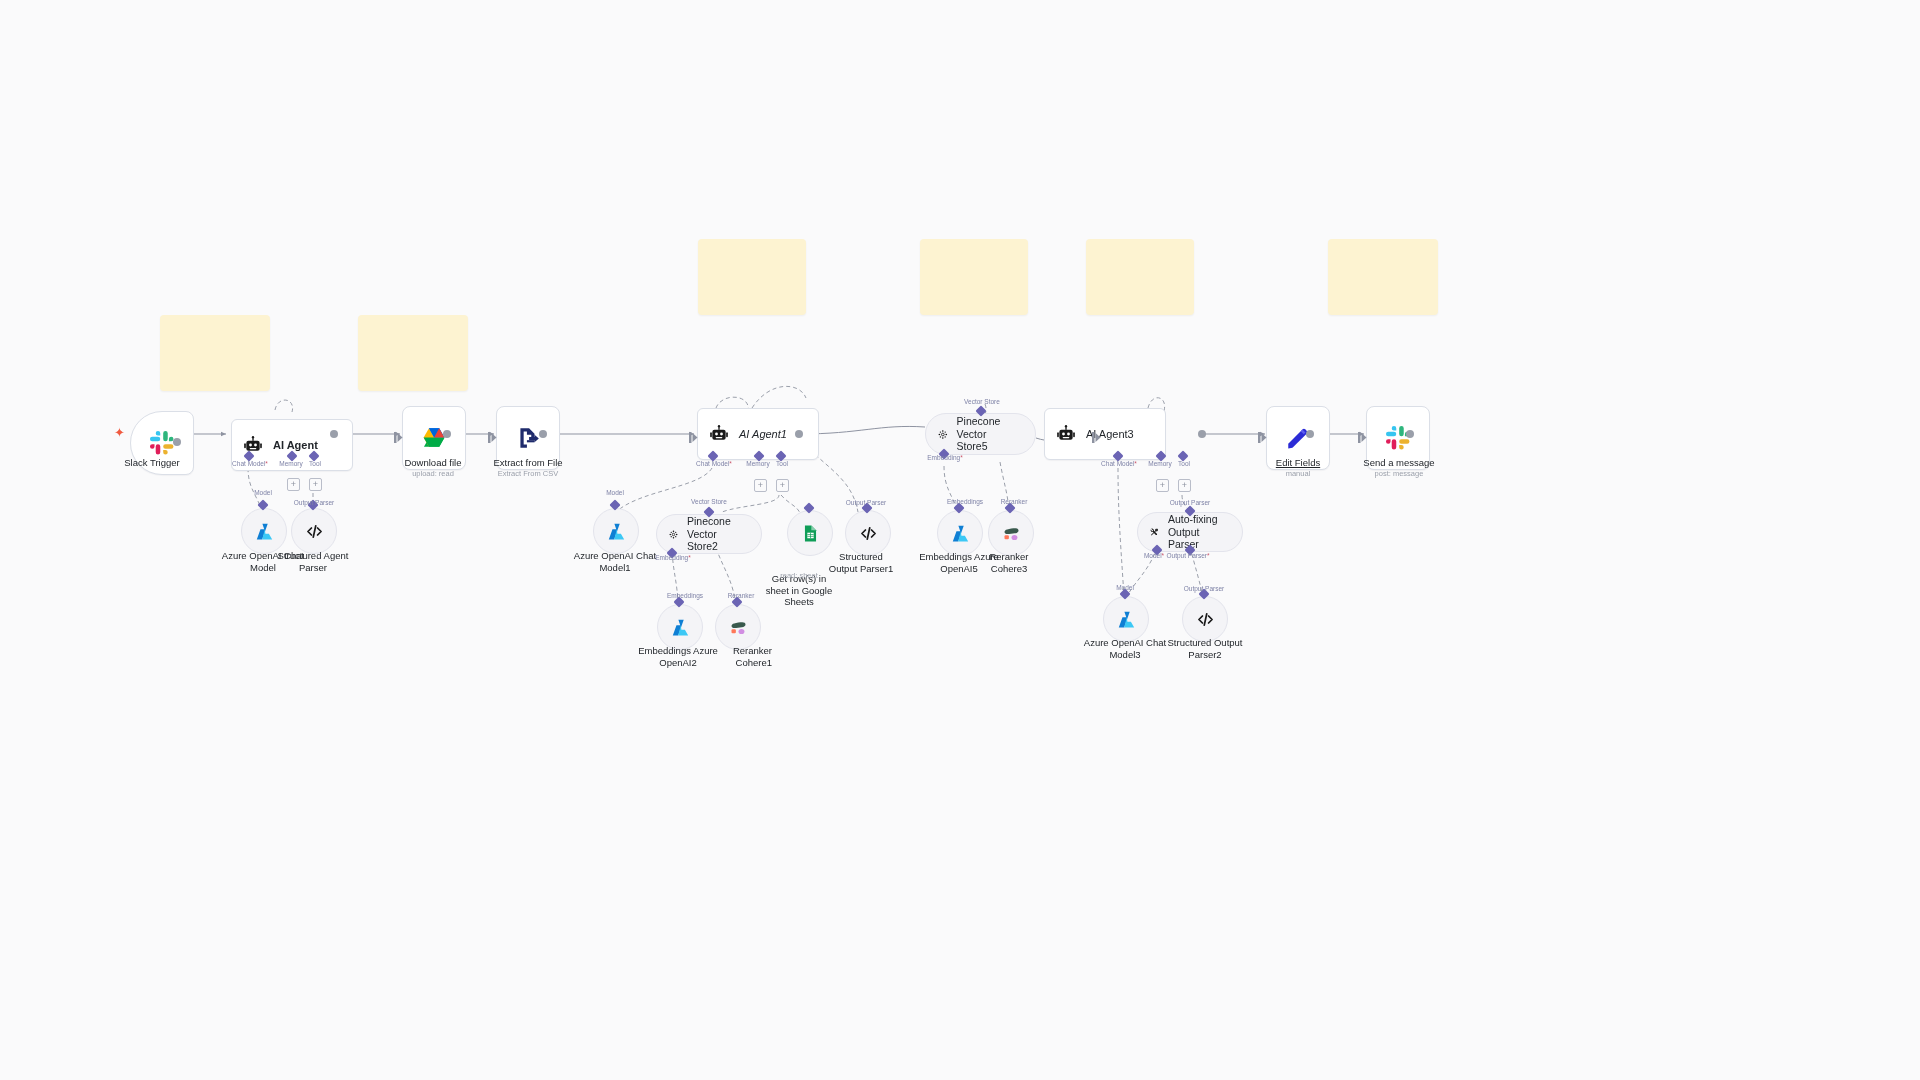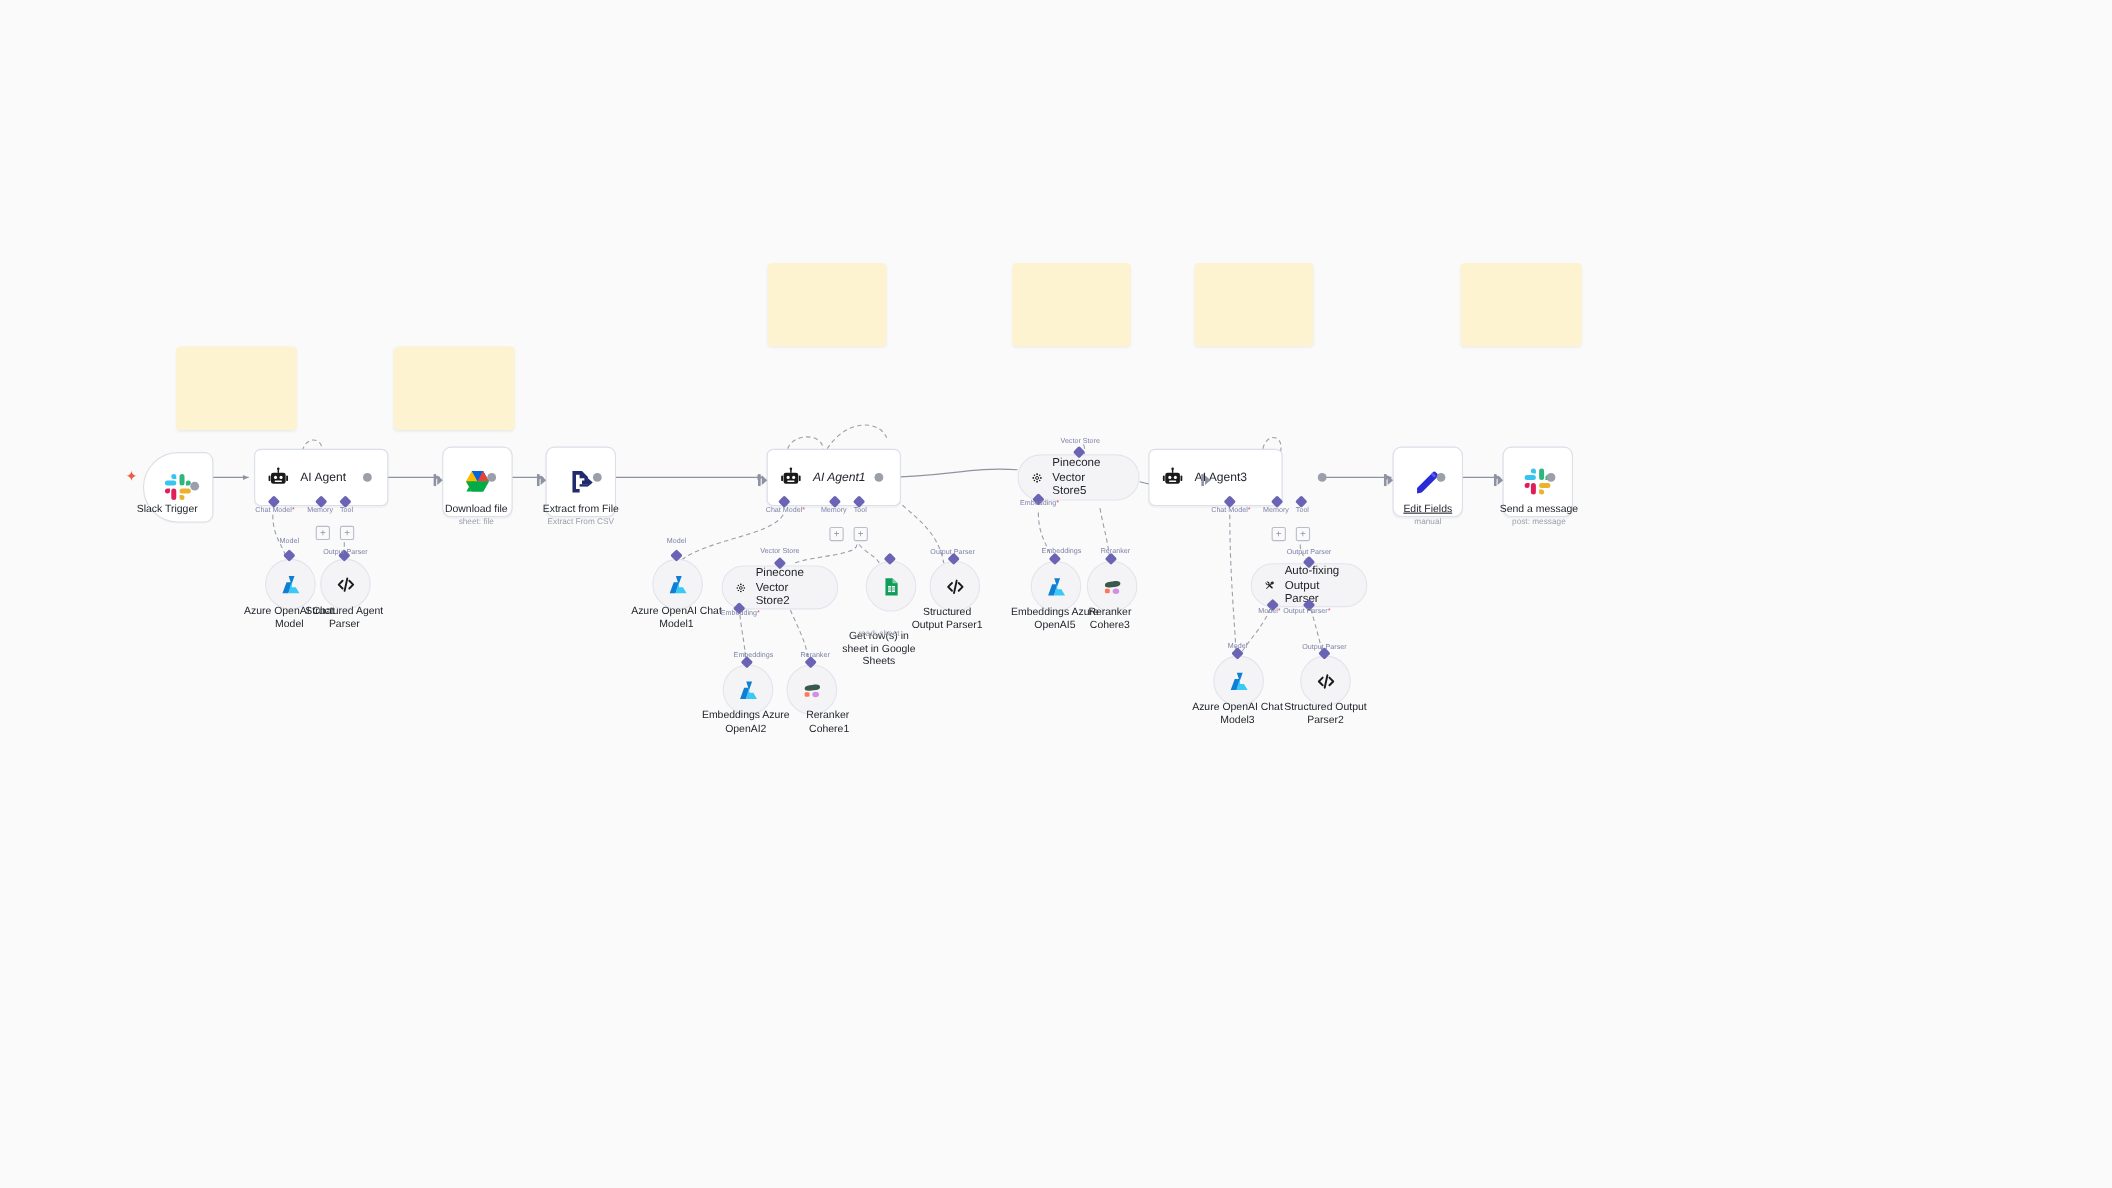--- a/index.html
+++ b/index.html
@@ -212,21 +212,21 @@
         <path fill="#36C5F0" d="M8.3 5.1A2.1 2.1 0 1 1 10.4 3v2.1H8.3zm0 1.1a2.1 2.1 0 0 1 0 4.2H3a2.1 2.1 0 1 1 0-4.2h5.3z"></path>
         <path fill="#2EB67D" d="M18.4 8.3A2.1 2.1 0 1 1 20.5 10.4h-2.1V8.3zm-1.1 0a2.1 2.1 0 0 1-4.2 0V3a2.1 2.1 0 1 1 4.2 0v5.3z"></path>
         <path fill="#ECB22E" d="M15.2 18.4a2.1 2.1 0 1 1-2.1 2.1v-2.1h2.1zm0-1.1a2.1 2.1 0 0 1 0-4.2h5.3a2.1 2.1 0 1 1 0 4.2h-5.3z"></path>
       </svg>
     </div>
   </div>
   <div class="bolt" style="left:114px;top:425px;">✦</div>
   <div class="dot" style="left:173px;top:438px;"></div>
   <div class="cap" style="left:101px;top:457px;width:102px;">Slack Trigger</div>
 
-  <div class="node" style="left:231px;top:408px;">
+  <div class="node" style="left:231px;top:419px;font-weight:bold;">
     <div class="agent">
       <svg width="20" height="20" viewBox="0 0 24 24">
         <rect x="4" y="7" width="16" height="12" rx="2.5" fill="#1A1A1A"></rect>
         <circle cx="9" cy="12" r="1.7" fill="#fff"></circle>
           <circle cx="15" cy="12" r="1.7" fill="#fff"></circle>
         <rect x="8" y="15.5" width="8" height="1.6" rx=".8" fill="#fff"></rect>
         <rect x="11.2" y="3" width="1.6" height="4" fill="#1A1A1A"></rect>
           <circle cx="12" cy="2.6" r="1.4" fill="#1A1A1A"></circle>
         <rect x="1.4" y="10" width="2" height="6" rx="1" fill="#1A1A1A"></rect>
           <rect x="20.6" y="10" width="2" height="6" rx="1" fill="#1A1A1A"></rect>
@@ -281,21 +281,21 @@
     </div>
   </div>
   <div class="inarrow" style="left:394px;top:429px;">
     <svg width="9" height="11">
         <rect x="0" y="0" width="2.5" height="11" fill="#8E93A1"></rect>
         <path d="M3.5,1 L8.5,5.5 L3.5,10 z" fill="#8E93A1"></path>
       </svg>
   </div>
   <div class="dot" style="left:443px;top:430px;"></div>
   <div class="cap" style="left:383px;top:457px;width:100px;">Download file</div>
-  <div class="sub" style="left:383px;top:469px;width:100px;">sheet: file</div>
+  <div class="sub" style="left:383px;top:469px;width:100px;">upload: read</div>
 
   <div class="node" style="left:496px;top:406px;">
     <div class="sq">
       <svg width="26" height="26" viewBox="0 0 24 24">
         <path fill="#1F2B6C" d="M5 3h8l5 5v4h-3V9h-4V6H8v12h3v3H5z"></path>
         <path fill="#1F2B6C" d="M13 11h5v-2l4 3.5-4 3.5v-2h-5z"></path>
         <rect x="11" y="14" width="7" height="2" fill="#1F2B6C"></rect>
       </svg>
     </div>
   </div>

